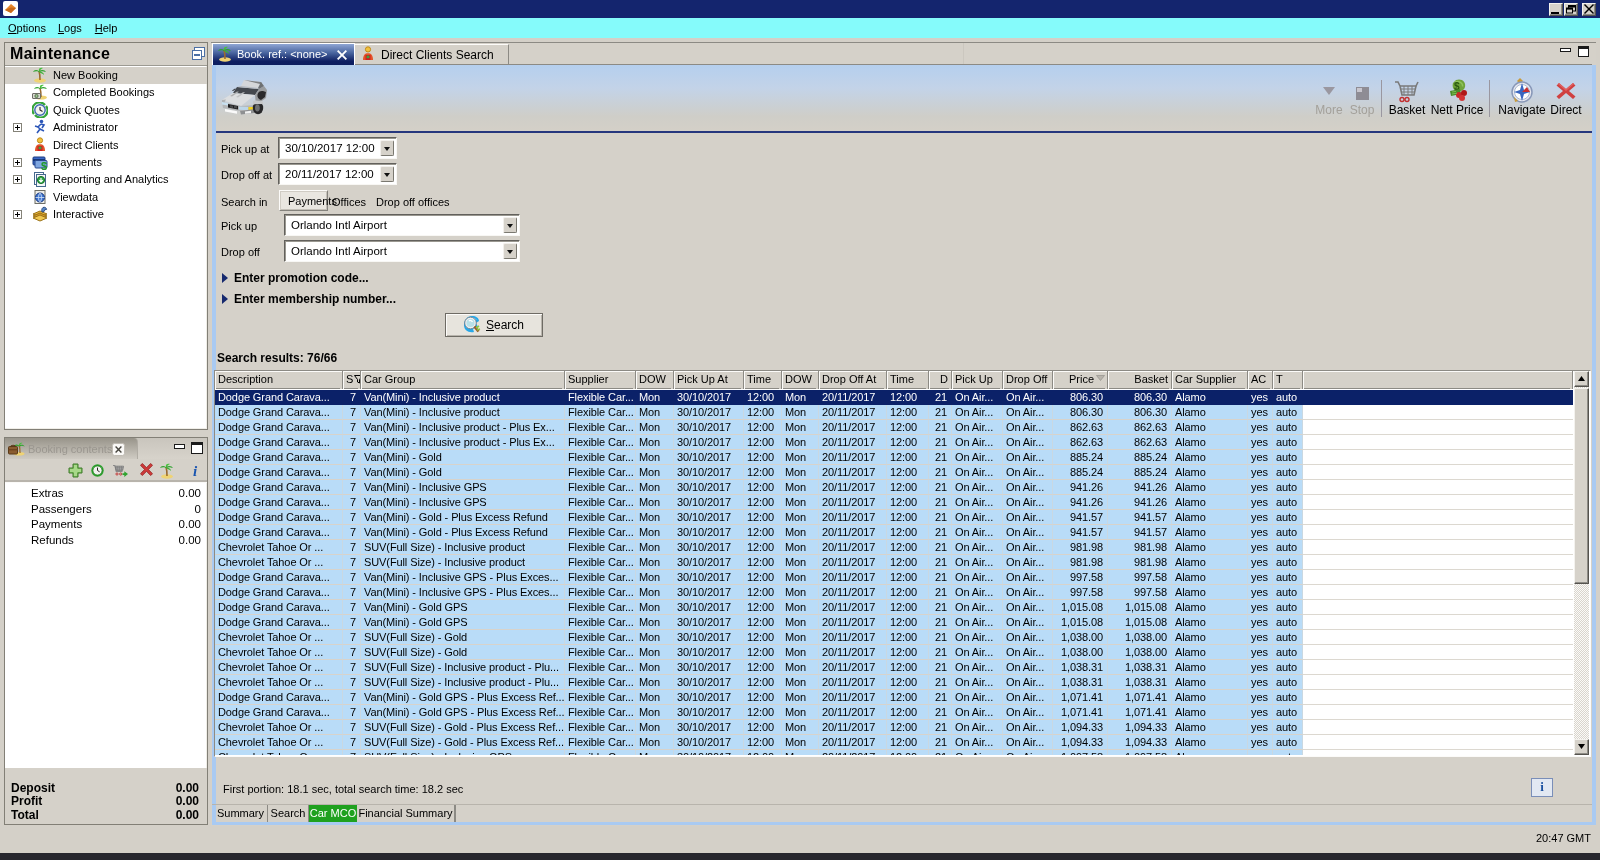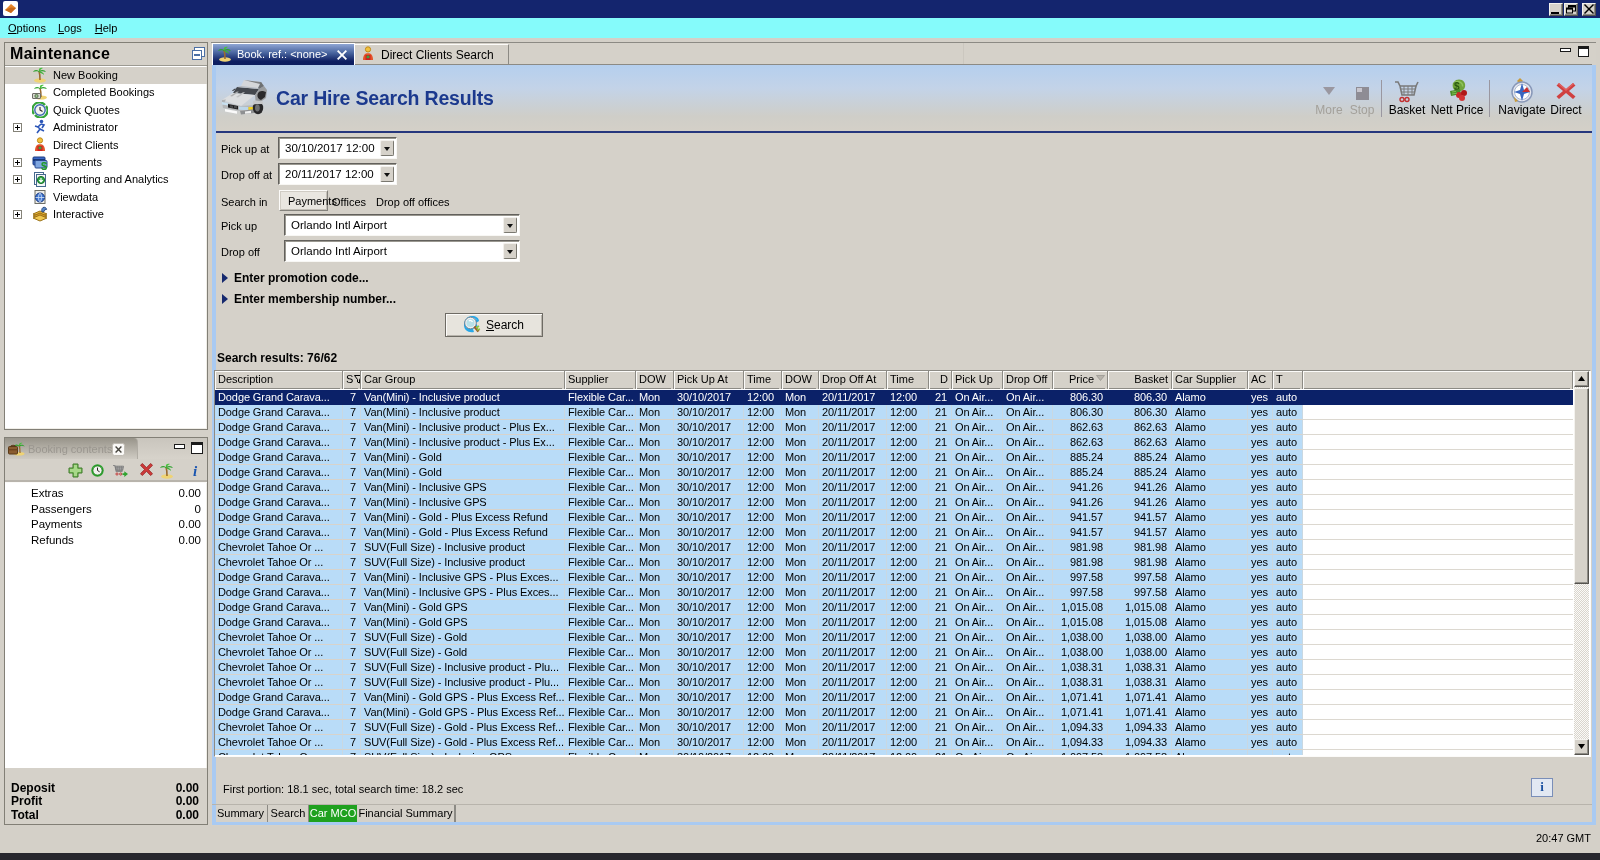--- a/index.html
+++ b/index.html
@@ -262,21 +262,20 @@
 <path d="M19 28.6 L28 29 L28 32.2 L19 31.8 Z" fill="#BCD6E8"></path>
 <path d="M28.5 29 L33 29 L33 32.2 L28.5 32.2 Z" fill="#F0D020"></path>
 <path d="M5 31 L17 33.2 L17 35.8 L5 33.4 Z" fill="#FAFAFA"></path>
 <path d="M20 33 L35 31 L34 35 L21 36.4 Z" fill="#8E9092"></path>
 <path d="M25 33.4 L31 32.8 L31 35.2 L25 35.8 Z" fill="#F2F2F2"></path>
 <ellipse cx="38" cy="30" rx="5.2" ry="6.2" fill="#28282A"></ellipse>
 <ellipse cx="37.4" cy="30" rx="2.4" ry="3.4" fill="#6E7072"></ellipse>
 <path d="M33 23 L36 22.6 L43 23.4 L43 26 L33 26.4 Z" fill="#C6C8CA"></path>
 <path d="M12 12.5 L15 10.5 L16 11 L13 13 Z" fill="#35383C"></path>
 </svg>
-<div class="abs" style="left:276px;top:87px;width:500px;height:26px;color:#1B398E;font-weight:bold;font-size:19.5px;letter-spacing:-0.2px;">Car Hire Search Results</div>
 <div class="abs" style="left:1312px;top:86px;width:34px;text-align:center;"><svg width="14" height="10" viewBox="0 0 14 10">
         <path d="M1 1 H13 L7 9 Z" fill="#9A97A0"></path>
       </svg></div>
 <div class="abs" style="left:1298px;top:103px;width:62px;text-align:center;font-size:12px;color:#A3A09A;">More</div>
 <div class="abs" style="left:1346px;top:87px;width:32px;text-align:center;"><svg width="13" height="13" viewBox="0 0 13 13">
         <rect x="0" y="0" width="13" height="13" fill="#8E8C94"></rect>
         <rect x="1" y="1" width="5" height="4" fill="#C8C6CE"></rect>
       </svg></div>
 <div class="abs" style="left:1332px;top:103px;width:60px;text-align:center;font-size:12px;color:#A3A09A;">Stop</div>
 <div class="abs" style="left:1390px;top:80px;width:34px;text-align:center;"><svg width="26" height="24" viewBox="0 0 26 24">
@@ -352,21 +351,21 @@
 <svg class="abs" style="left:463px;top:316px" width="18" height="18" viewBox="0 0 18 18">
 <path d="M9 0 C13 0 16 2 16 5 L13 7 L15 11 L10 13 L11 16 C5 17 1 14 1 9 C1 4 4 0 9 0 Z" fill="#28A8E8"></path>
 <path d="M3 3 C6 0 12 1 14 4" fill="#70D0F8" stroke="none"></path>
 <circle cx="7.5" cy="7" r="5" fill="#B8E0E8" stroke="#F0F0F0" stroke-width="1.8"></circle>
 <circle cx="7.5" cy="7" r="5.8" fill="none" stroke="#607080" stroke-width="0.8"></circle>
 <path d="M6 5 C7 4 9 4.5 9.5 6" stroke="#fff" stroke-width="1.2" fill="none"></path>
 <path d="M11.5 10.5 L15.5 15.5" stroke="#9A5A28" stroke-width="2.6"></path>
 <path d="M13 12 L16 10 M14 14 L17 13" stroke="#8CC83C" stroke-width="1.6"></path>
 </svg>
 <div class="abs" style="left:486px;top:318px;font-size:12px;"><span style="text-decoration:underline">S</span>earch</div>
-<div class="abs" style="left:217px;top:351px;width:300px;height:14px;font-weight:bold;font-size:12px;">Search results: 76/62</div>
+<div class="abs" style="left:217px;top:351px;width:300px;height:14px;font-weight:bold;font-size:12px;">Search results: 76/66</div>
 <div class="abs" style="left:214px;top:370px;width:1377px;height:387px;background:#fff;border:1px solid;border-color:#8C8A84 #FCFBF9 #FCFBF9 #8C8A84;"></div>
 <div class="abs" style="left:215px;top:371px;width:1359px;height:18px;">
 <div class="hcell" style="left:0px;width:128px;padding-left:3px;">Description</div>
 <div class="hcell" style="left:128px;width:18px;padding-left:3px;">S<svg width="9" height="9" viewBox="0 0 9 9" style="margin-left:1px;vertical-align:-1px;">
           <path d="M0.5 0.5 H8.5 L5.5 4.5 V8 L3.5 7 V4.5 Z" fill="none" stroke="#000"></path>
         </svg></div>
 <div class="hcell" style="left:146px;width:204px;padding-left:3px;">Car Group</div>
 <div class="hcell" style="left:350px;width:71px;padding-left:3px;">Supplier</div>
 <div class="hcell" style="left:421px;width:38px;padding-left:3px;">DOW</div>
 <div class="hcell" style="left:459px;width:70px;padding-left:3px;">Pick Up At</div>

